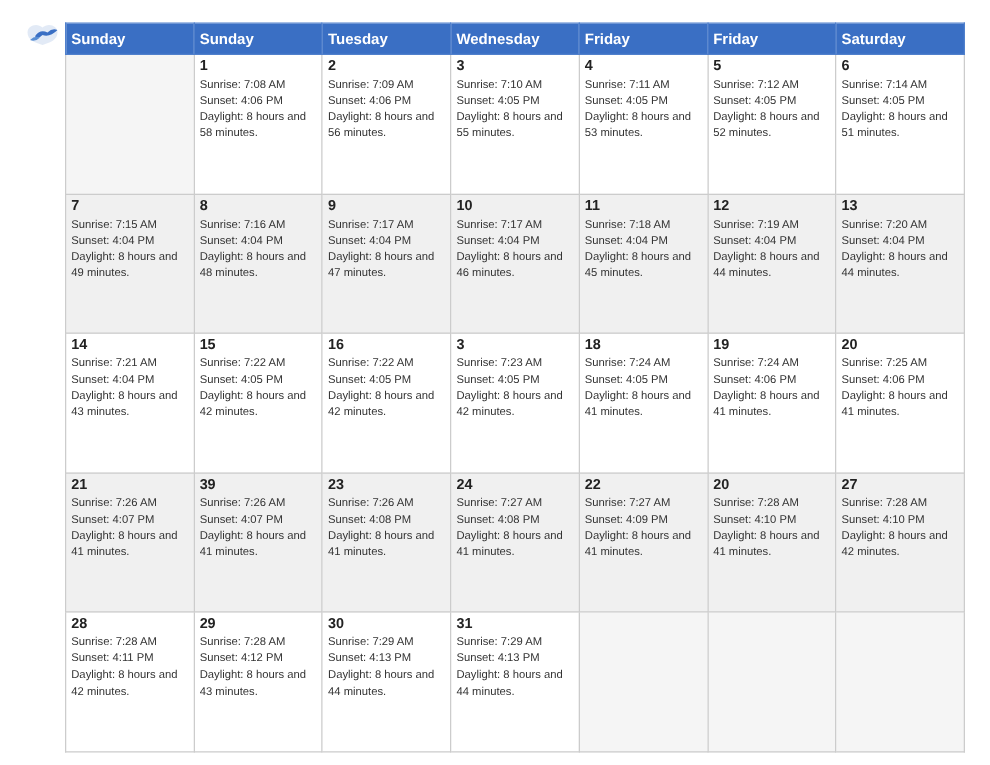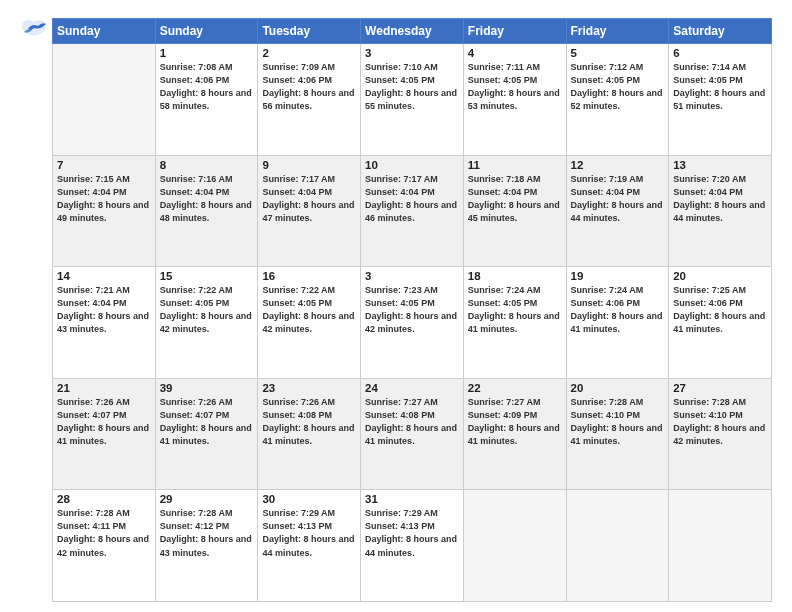--- a/index.html
+++ b/index.html
@@ -75,21 +75,20 @@
     .day-number {
       font-size: 11.5px;
       font-weight: bold;
       color: #222;
       margin-bottom: 2px;
     }
     .day-info {
       font-size: 9px;
       line-height: 1.45;
       color: #333;
-      font-weight: bold;
     }
     .row-shaded td {
       background-color: #f0f0f0;
     }
   </style>
 </head>
 <body>
 
 <div class="page">
   <div class="header">

